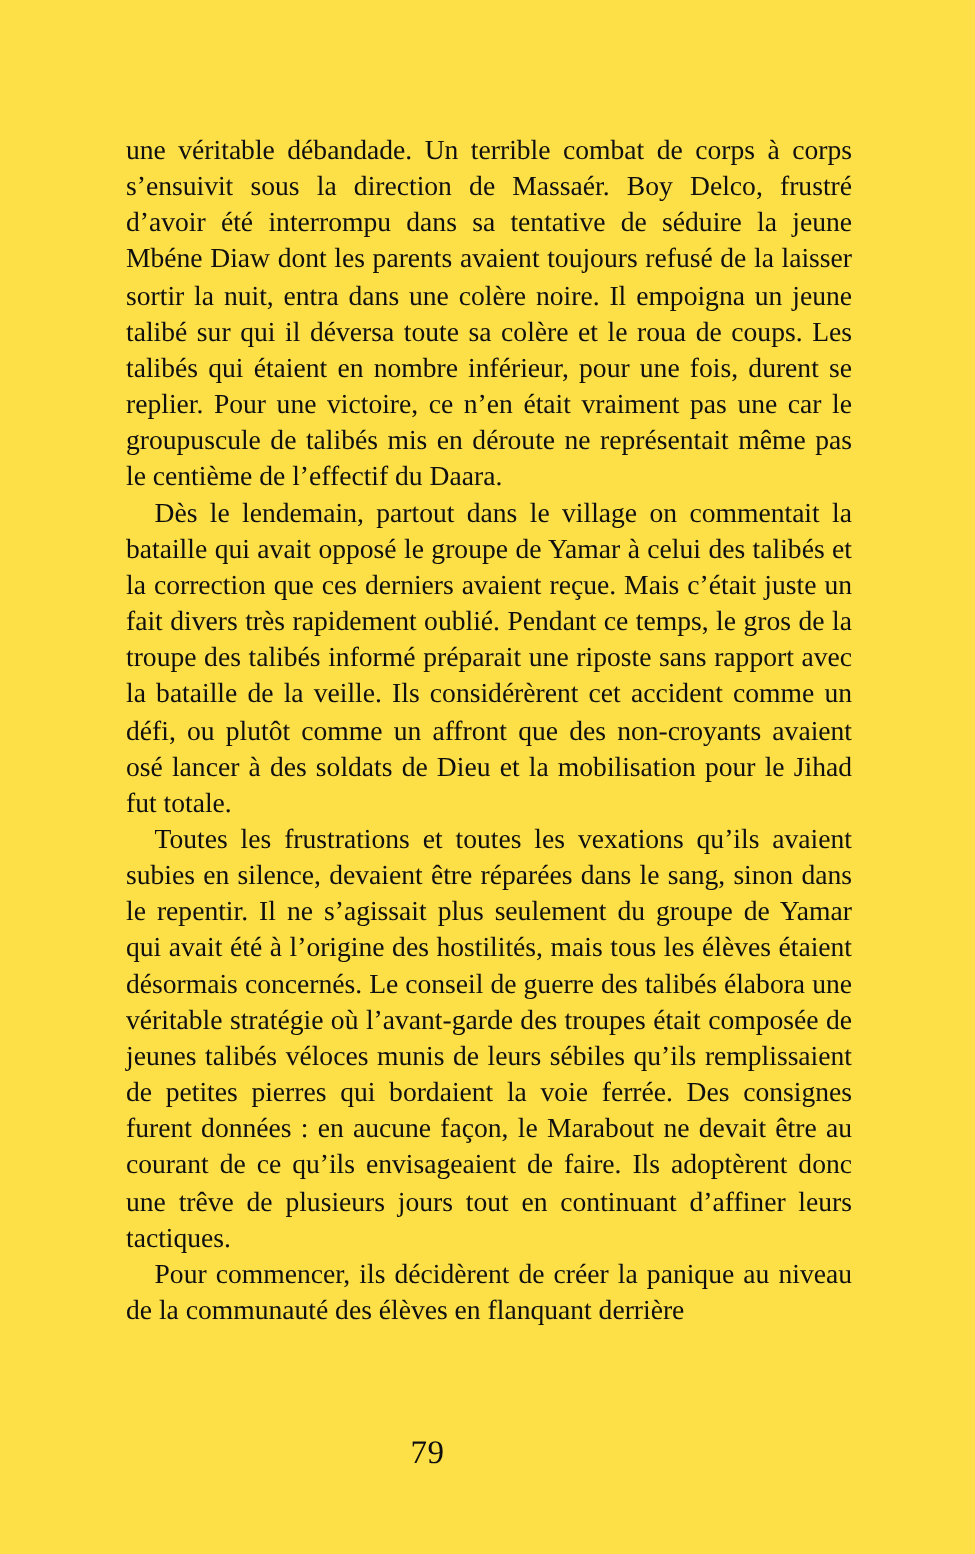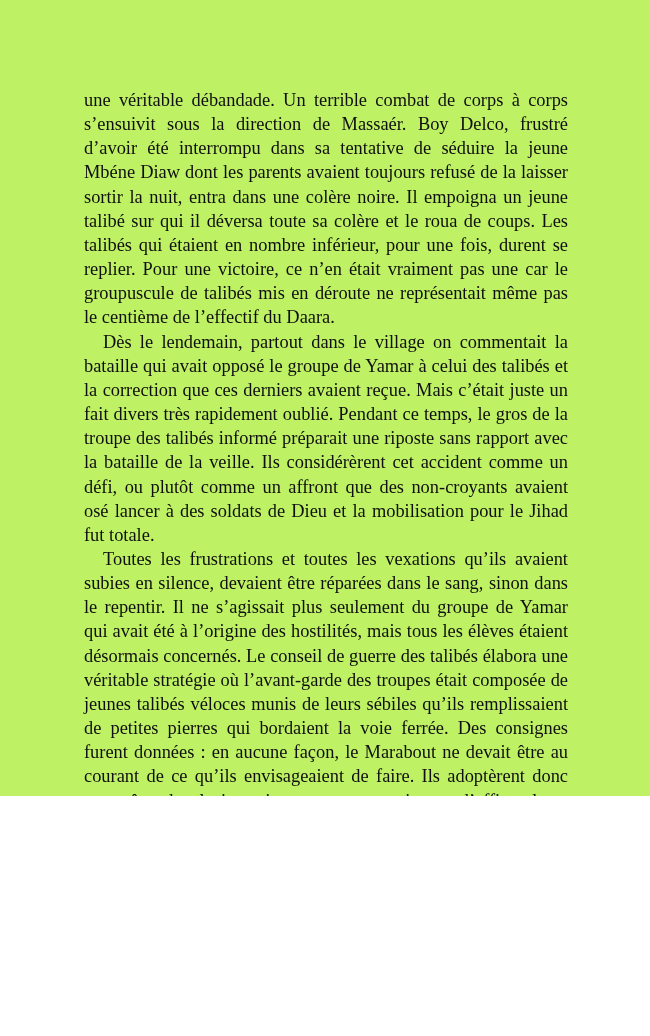--- a/index.html
+++ b/index.html
@@ -4,23 +4,23 @@
 <title>Page</title>
 <style>
   html, body {
     margin: 0;
     padding: 0;
     background: #ffffff;
   }
   .page {
     position: relative;
     width: 650px;
-    height: 796px;
+    height: 1036px;
     margin: 0 auto;
-    background: #bef264;
+    background: #fde047;
     overflow: hidden;
     box-sizing: border-box;
     padding-left: 18px;
   }
   .text-block {
     position: absolute;
     left: 84px;
     top: 88px;
     width: 484px;
     font-family: "Liberation Serif", "DejaVu Serif", serif;
@@ -62,17 +62,18 @@
 </style>
 </head>
 <body>
 
 <div class="page">
 
   <div class="text-block">
     <p class="continued">une véritable débandade. Un terrible combat de corps à corps s’ensuivit sous la direction de Massaér. Boy Delco, frustré d’avoir été interrompu dans sa tentative de séduire la jeune Mbéne Diaw dont les parents avaient toujours refusé de la laisser sortir la nuit, entra dans une colère noire. Il empoigna un jeune talibé sur qui il déversa toute sa colère et le roua de coups. Les talibés qui étaient en nombre inférieur, pour une fois, durent se replier. Pour une victoire, ce n’en était vraiment pas une car le groupuscule de talibés mis en déroute ne représentait même pas le centième de l’effectif du Daara.</p>
     <p>Dès le lendemain, partout dans le village on commentait la bataille qui avait opposé le groupe de Yamar à celui des talibés et la correction que ces derniers avaient reçue. Mais c’était juste un fait divers très rapidement oublié. Pendant ce temps, le gros de la troupe des talibés informé préparait une riposte sans rapport avec la bataille de la veille. Ils considérèrent cet accident comme un défi, ou plutôt comme un affront que des non-croyants avaient osé lancer à des soldats de Dieu et la mobilisation pour le Jihad fut totale.</p>
     <p>Toutes les frustrations et toutes les vexations qu’ils avaient subies en silence, devaient être réparées dans le sang, sinon dans le repentir. Il ne s’agissait plus seulement du groupe de Yamar qui avait été à l’origine des hostilités, mais tous les élèves étaient désormais concernés. Le conseil de guerre des talibés élabora une véritable stratégie où l’avant-garde des troupes était composée de jeunes talibés véloces munis de leurs sébiles qu’ils remplissaient de petites pierres qui bordaient la voie ferrée. Des consignes furent données : en aucune façon, le Marabout ne devait être au courant de ce qu’ils envisageaient de faire. Ils adoptèrent donc une trêve de plusieurs jours tout en continuant d’affiner leurs tactiques.</p>
+    <p>Pour commencer, ils décidèrent de créer la panique au niveau de la communauté des élèves en flanquant derrière</p>
   </div>
 
   <div class="page-number">79</div>
 
 </div>
 
 </body></html>

